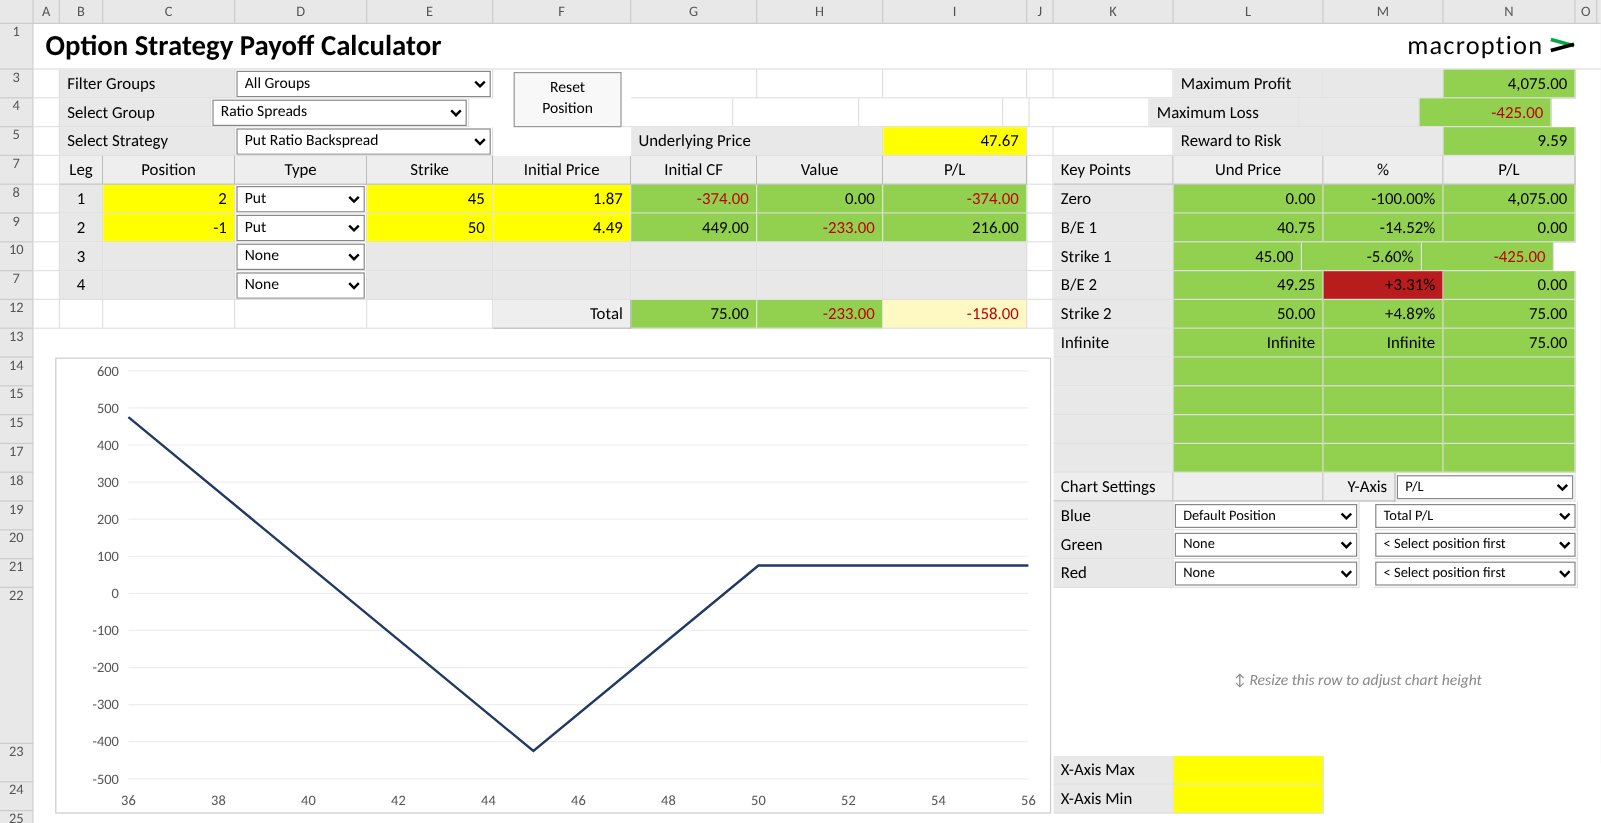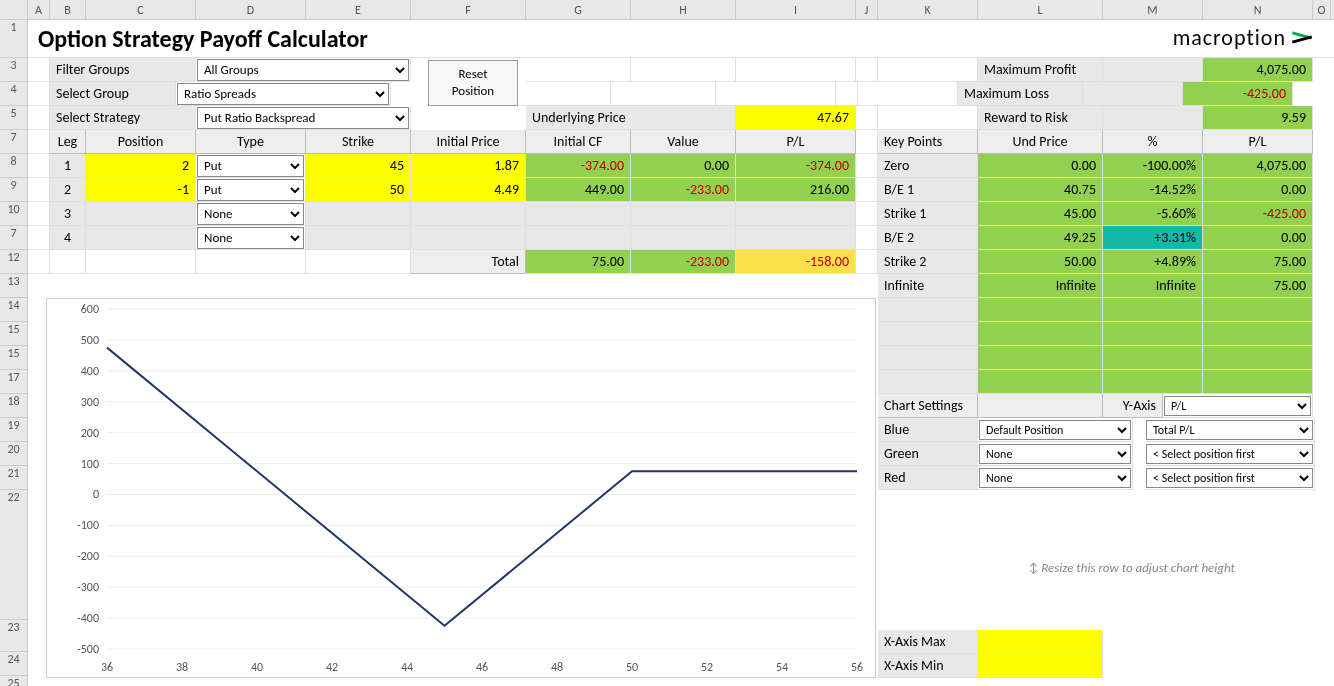--- a/index.html
+++ b/index.html
@@ -303,54 +303,54 @@
     <div class="cell" style="width:110px;padding:1px">
           <select class="dropdown"><option>None</option></select>
         </div>
     <div class="cell greyh right" style="width:105px"></div>
     <div class="cell greyh right" style="width:115px"></div>
     <div class="cell greyh right " style="width:105px;"></div>
     <div class="cell greyh right " style="width:105px;"></div>
     <div class="cell greyh right " style="width:120px;"></div>
     <div class="cell" style="width:22px"></div>
     <div class="cell greyh" style="width:100px">Strike 1</div>
-    <div class="cell right" style="width:125px;background:#92d050">45.00</div>
+    <div class="cell right" style="width:107px;background:#92d050">45.00</div>
     <div class="cell right" style="width:100px;background:#92d050">-5.60%</div>
     <div class="cell right red-text" style="width:110px;background:#92d050">-425.00</div>
   </div>
       <div class="row">
     <div class="cell" style="width:22px"></div>
     <div class="cell greyh center" style="width:36px">4</div>
     <div class="cell greyh right" style="width:110px"></div>
     <div class="cell" style="width:110px;padding:1px">
           <select class="dropdown"><option>None</option></select>
         </div>
     <div class="cell greyh right" style="width:105px"></div>
     <div class="cell greyh right" style="width:115px"></div>
     <div class="cell greyh right " style="width:105px;"></div>
     <div class="cell greyh right " style="width:105px;"></div>
     <div class="cell greyh right " style="width:120px;"></div>
     <div class="cell" style="width:22px"></div>
     <div class="cell greyh" style="width:100px">B/E 2</div>
     <div class="cell right" style="width:125px;background:#92d050">49.25</div>
-    <div class="cell right" style="width:100px;background:#14b8a6">+3.31%</div>
+    <div class="cell right" style="width:100px;background:#b91c1c">+3.31%</div>
     <div class="cell right " style="width:110px;background:#92d050">0.00</div>
   </div>
     </div>
 
   <div class="row">
     <div class="cell" style="width:22px"></div>
     <div class="cell" style="width:36px"></div>
     <div class="cell" style="width:110px"></div>
     <div class="cell" style="width:110px"></div>
     <div class="cell" style="width:105px"></div>
     <div class="cell hdr right" style="width:115px">Total</div>
     <div class="cell right" style="width:105px;background:#92d050">75.00</div>
     <div class="cell right red-text" style="width:105px;background:#92d050">-233.00</div>
-    <div class="cell right red-text" style="width:120px;background:#fde047">-158.00</div>
+    <div class="cell right red-text" style="width:120px;background:#fef9c3">-158.00</div>
     <div class="cell" style="width:22px"></div>
     <div class="cell greyh" style="width:100px">Strike 2</div>
     <div class="cell right" style="width:125px;background:#92d050">50.00</div>
     <div class="cell right" style="width:100px;background:#92d050">+4.89%</div>
     <div class="cell right" style="width:110px;background:#92d050">75.00</div>
   </div>
 
   <div class="row">
     <div style="width:850px"></div>
     <div class="cell greyh" style="width:100px">Infinite</div>

